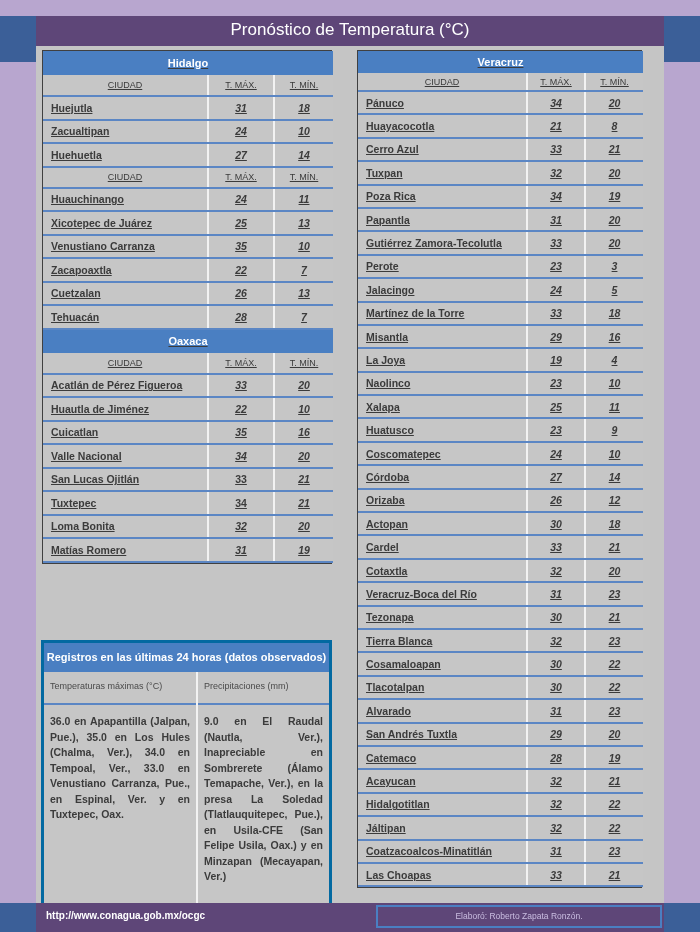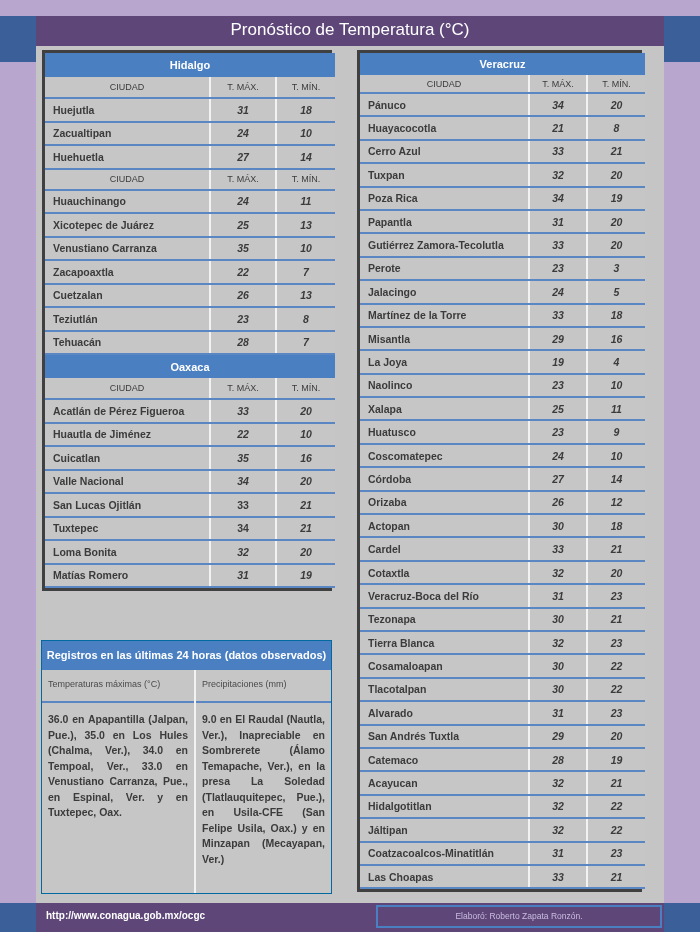--- a/index.html
+++ b/index.html
@@ -27,22 +27,23 @@
   .subtitle {
     position: absolute; top: 27px; left: 0; width: 100%;
     text-align: center; color: #fff; font-size: 15px; font-weight: bold;
   }
   .panel {
     position: absolute; left: 36px; top: 46px; width: 628px; height: 857px;
     background: #c5c5c5;
   }
   .tbl {
     position: absolute;
-    border: 3px solid #404040;
+    border: 1px solid #404040;
     background: #3b82f6;
+    text-decoration: underline;
   }
   .tbl table { border-collapse: collapse; width: 100%; table-layout: fixed; }
   .tbl td, .tbl th { font-size: 10.5px; }
   .sec-head td {
     background: #4a7fc2; color: #fff; font-weight: bold; text-align: center;
     height: 24px; font-size: 11px;
   }
   .col-head td {
     background: #c6c6c6; color: #3b3b3b; text-align: center;
     height: 21px; font-size: 9px; font-weight: normal;
@@ -56,22 +57,22 @@
   .row td.num { text-align: center; font-style: italic; }
   .row td.num.plain { font-style: normal; }
   .vline { border-left: 2px solid #f2f2f2; }
   .left-tbl { left: 6px; top: 4px; width: 290px; }
   .right-tbl { left: 321px; top: 4px; width: 285px; }
   .right-tbl .sec-head td { height: 22px; }
   .right-tbl .col-head td { height: 18px; }
   .right-tbl .row td { height: 23.4px; }
 
   .obs {
-    position: absolute; left: 5px; top: 594px; width: 291px; height: 254px;
-    border: 1px solid #0369a1; background: #c6c6c6;
+    position: absolute; left: 5px; top: 594px; width: 291px; height: 292px;
+    border: 3px solid #0369a1; background: #c6c6c6;
   }
   .obs-head {
     height: 29px; background: #4a7fc2; color: #fff; font-weight: bold;
     font-size: 11px; text-align: center; line-height: 29px;
   }
   .obs-cols { position: absolute; top: 29px; left: 0; right: 0; bottom: 0; }
   .obs-col {
     position: absolute; top: 0; bottom: 0;
   }
   .obs-col.c1 { left: 0; width: 152px; }
@@ -158,25 +159,20 @@
           </tr>
           <tr class="row">
             <td class="city">Zacapoaxtla</td>
             <td class="num vline">22</td>
             <td class="num vline">7</td>
           </tr>
           <tr class="row">
             <td class="city">Cuetzalan</td>
             <td class="num vline">26</td>
             <td class="num vline">13</td>
-          </tr>
-          <tr class="row">
-            <td class="city">Teziutlán</td>
-            <td class="num vline">23</td>
-            <td class="num vline">8</td>
           </tr>
           <tr class="row">
             <td class="city">Tehuacán</td>
             <td class="num vline">28</td>
             <td class="num vline">7</td>
           </tr>
           <tr class="sec-head">
             <td colspan="3">Oaxaca</td>
           </tr>
           <tr class="col-head">

